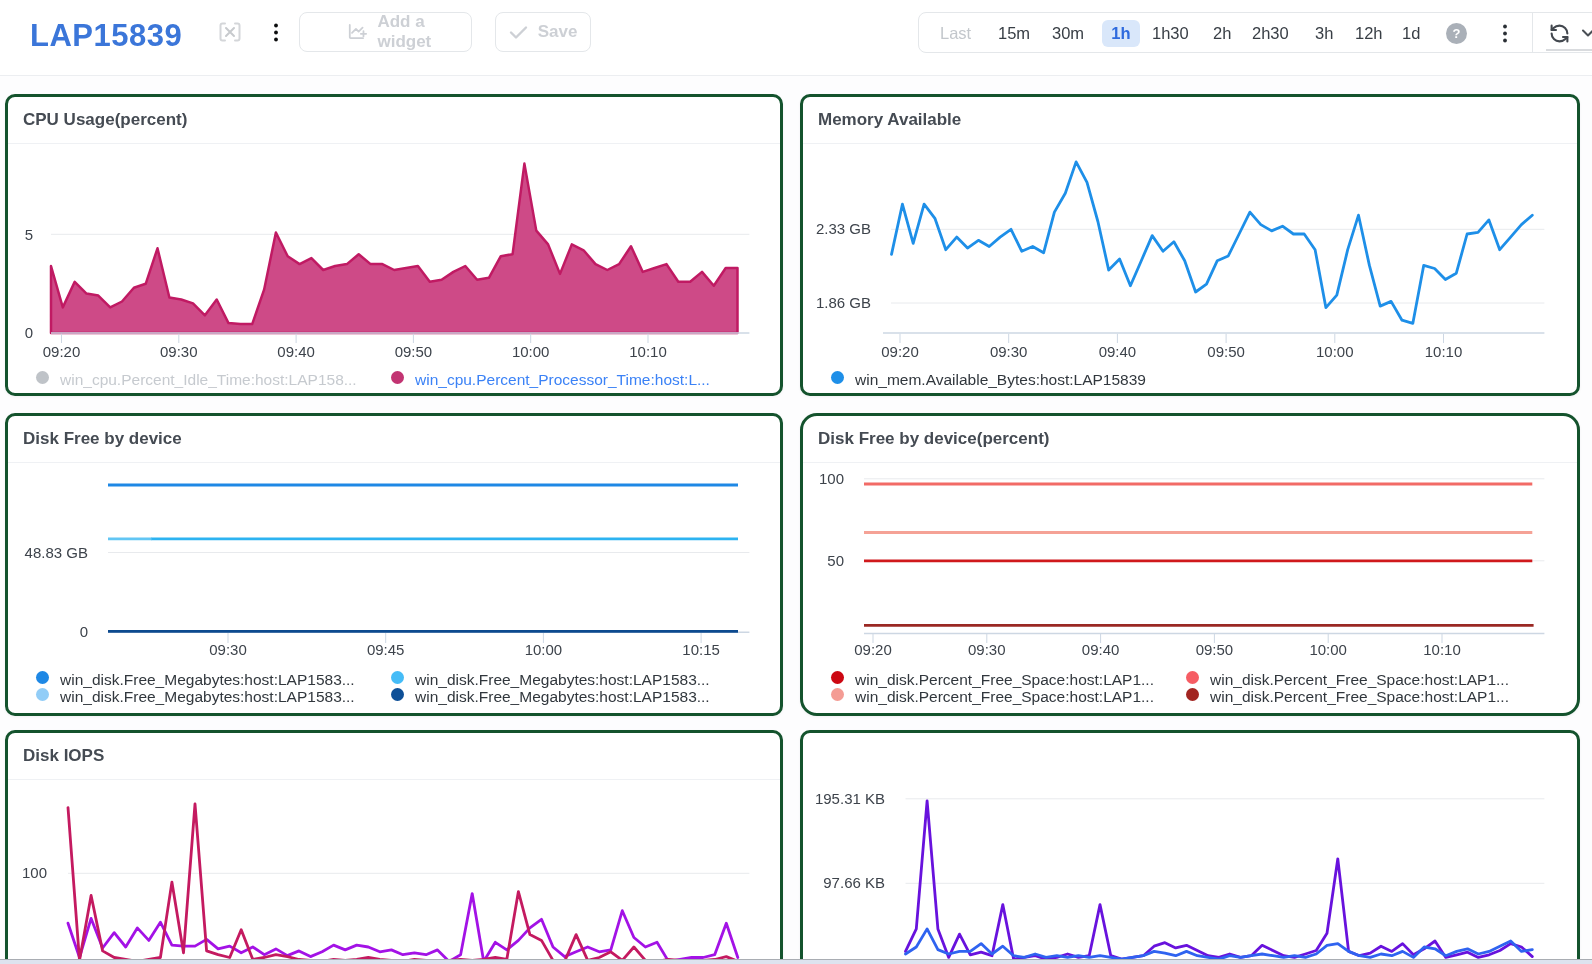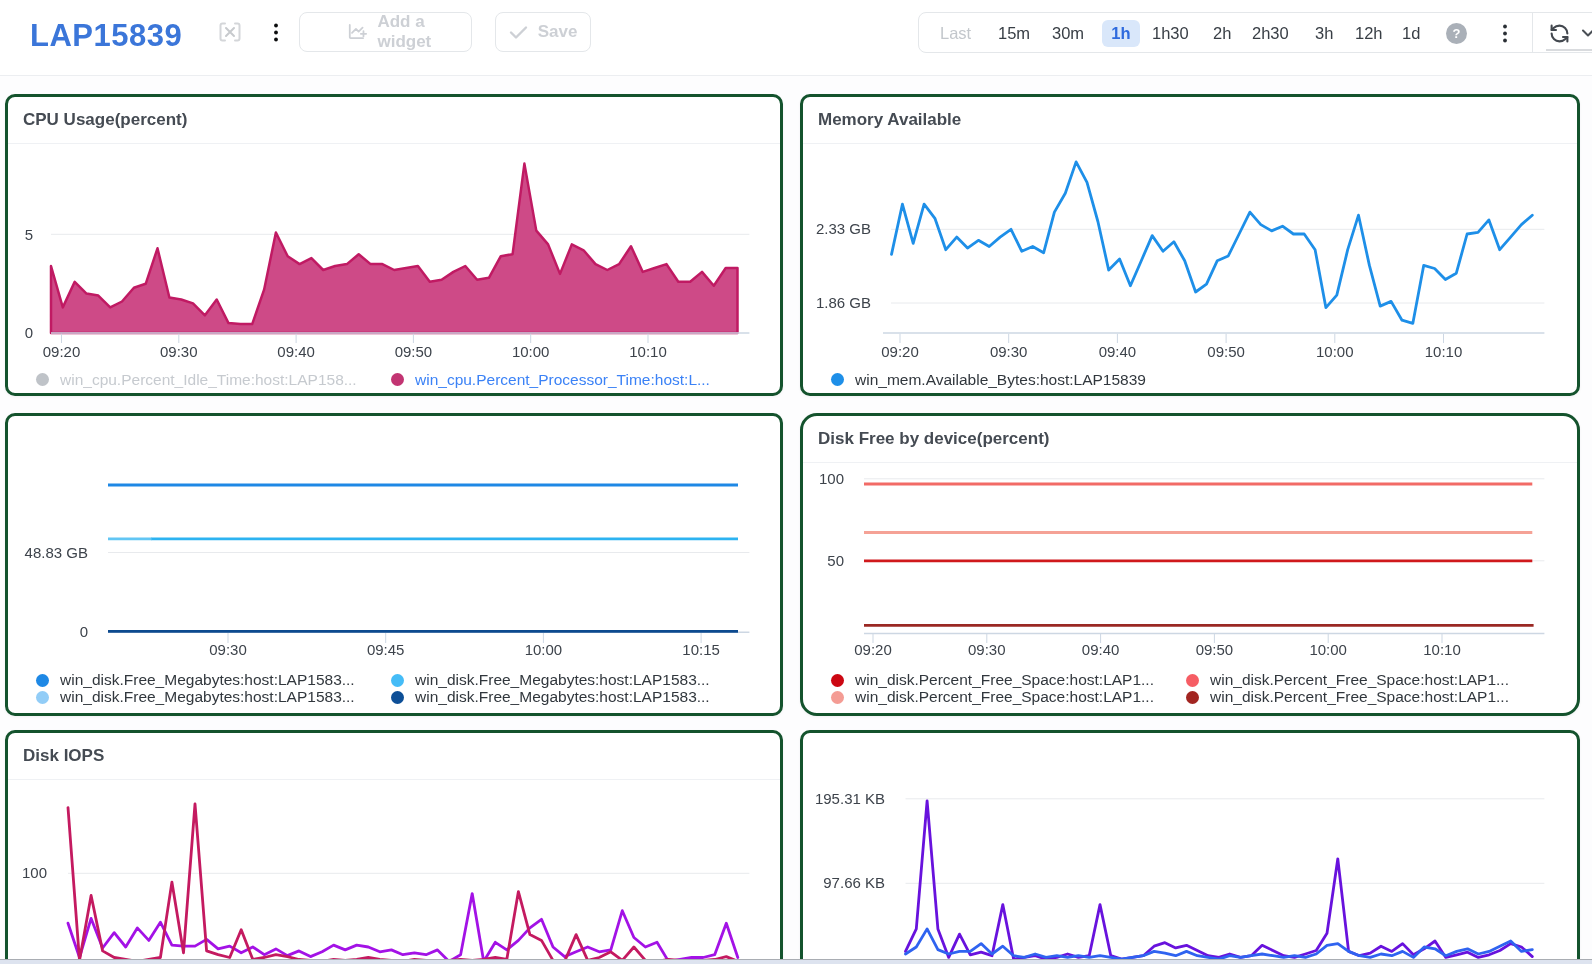--- a/index.html
+++ b/index.html
@@ -20,21 +20,21 @@
   background:#d9e7fa; color:#2f6bde; font-size:16.5px; font-weight:bold; text-align:center; }
 .qmark { position:absolute; width:21px; height:21px; border-radius:50%; background:#aab0b8;
   color:#fff; font-size:13px; font-weight:bold; text-align:center; line-height:21px; }
 .panel { position:absolute; background:#fff; border:3px solid #14532d; border-radius:10px;
   box-shadow:0 1px 3px rgba(25,35,50,0.05); overflow:hidden; }
 .ph { height:47px; border-bottom:1px solid #eff1f4; }
 .ph span { display:inline-block; margin-left:15px; margin-top:13px; font-size:17px;
   font-weight:bold; color:#454b53; }
 .chart { position:absolute; left:1px; top:48px; }
 svg text { font-family:"Liberation Sans", sans-serif; }
-.leg { position:absolute; height:18px; display:flex; align-items:center; }
+.leg { position:absolute; height:18px; display:flex; }
 .dot { width:13px; height:13px; border-radius:50%; display:inline-block; margin-right:11px; }
 .ltx { font-size:15.5px; white-space:nowrap; }
 .hscroll { position:absolute; left:0; top:959px; width:1592px; height:5px; background:#dde3ef;
   border-top:1px solid #a9adb3; }
 </style>
 </head>
 <body>
 <div class="topbar">
   <div class="brand">LAP15839</div>
   <svg style="position:absolute;left:219px;top:22px" width="22" height="20" viewBox="0 0 22 20">
@@ -143,20 +143,21 @@
 <text x="639.5" y="212.0" text-anchor="middle" font-size="15" fill="#3d434b">10:10</text>
 <text x="67.0" y="89.0" text-anchor="end" font-size="15" fill="#3d434b">2.33 GB</text>
 <text x="67.0" y="163.0" text-anchor="end" font-size="15" fill="#3d434b">1.86 GB</text>
 </svg>
   <div class="leg" style="left:28px;top:273.5px">
       <span class="dot" style="background:#1e8fe8"></span>
       <span class="ltx" style="color:#31373d">win_mem.Available_Bytes:host:LAP15839</span>
     </div>
 </div>
 <div class="panel" style="left:5px;top:413px;width:778px;height:303px;">
+  <div class="ph"><span>Disk Free by device</span></div>
   <svg class="chart" width="776" height="255" viewBox="0 0 776 255" xmlns="http://www.w3.org/2000/svg">
 <line x1="99.0" y1="88.5" x2="740.4" y2="88.5" stroke="#e8eaed" stroke-width="1"></line>
 <line x1="99.0" y1="168.3" x2="740.4" y2="168.3" stroke="#cdd7e3" stroke-width="1.5"></line>
 <line x1="142.0" y1="74.9" x2="729.0" y2="74.9" stroke="#2cb3f1" stroke-width="2.8"></line>
 <line x1="99.0" y1="74.9" x2="142.5" y2="74.9" stroke="#62c6f4" stroke-width="2.8"></line>
 <line x1="99.0" y1="21.0" x2="729.0" y2="21.0" stroke="#1e88e5" stroke-width="2.8"></line>
 <line x1="99.0" y1="167.3" x2="729.0" y2="167.3" stroke="#0c4a8f" stroke-width="2.8"></line>
 <line x1="219.0" y1="169.0" x2="219.0" y2="179.0" stroke="#cdd7e3" stroke-width="1"></line>
 <text x="219.0" y="191.0" text-anchor="middle" font-size="15" fill="#3d434b">09:30</text>
 <line x1="376.7" y1="169.0" x2="376.7" y2="179.0" stroke="#cdd7e3" stroke-width="1"></line>

